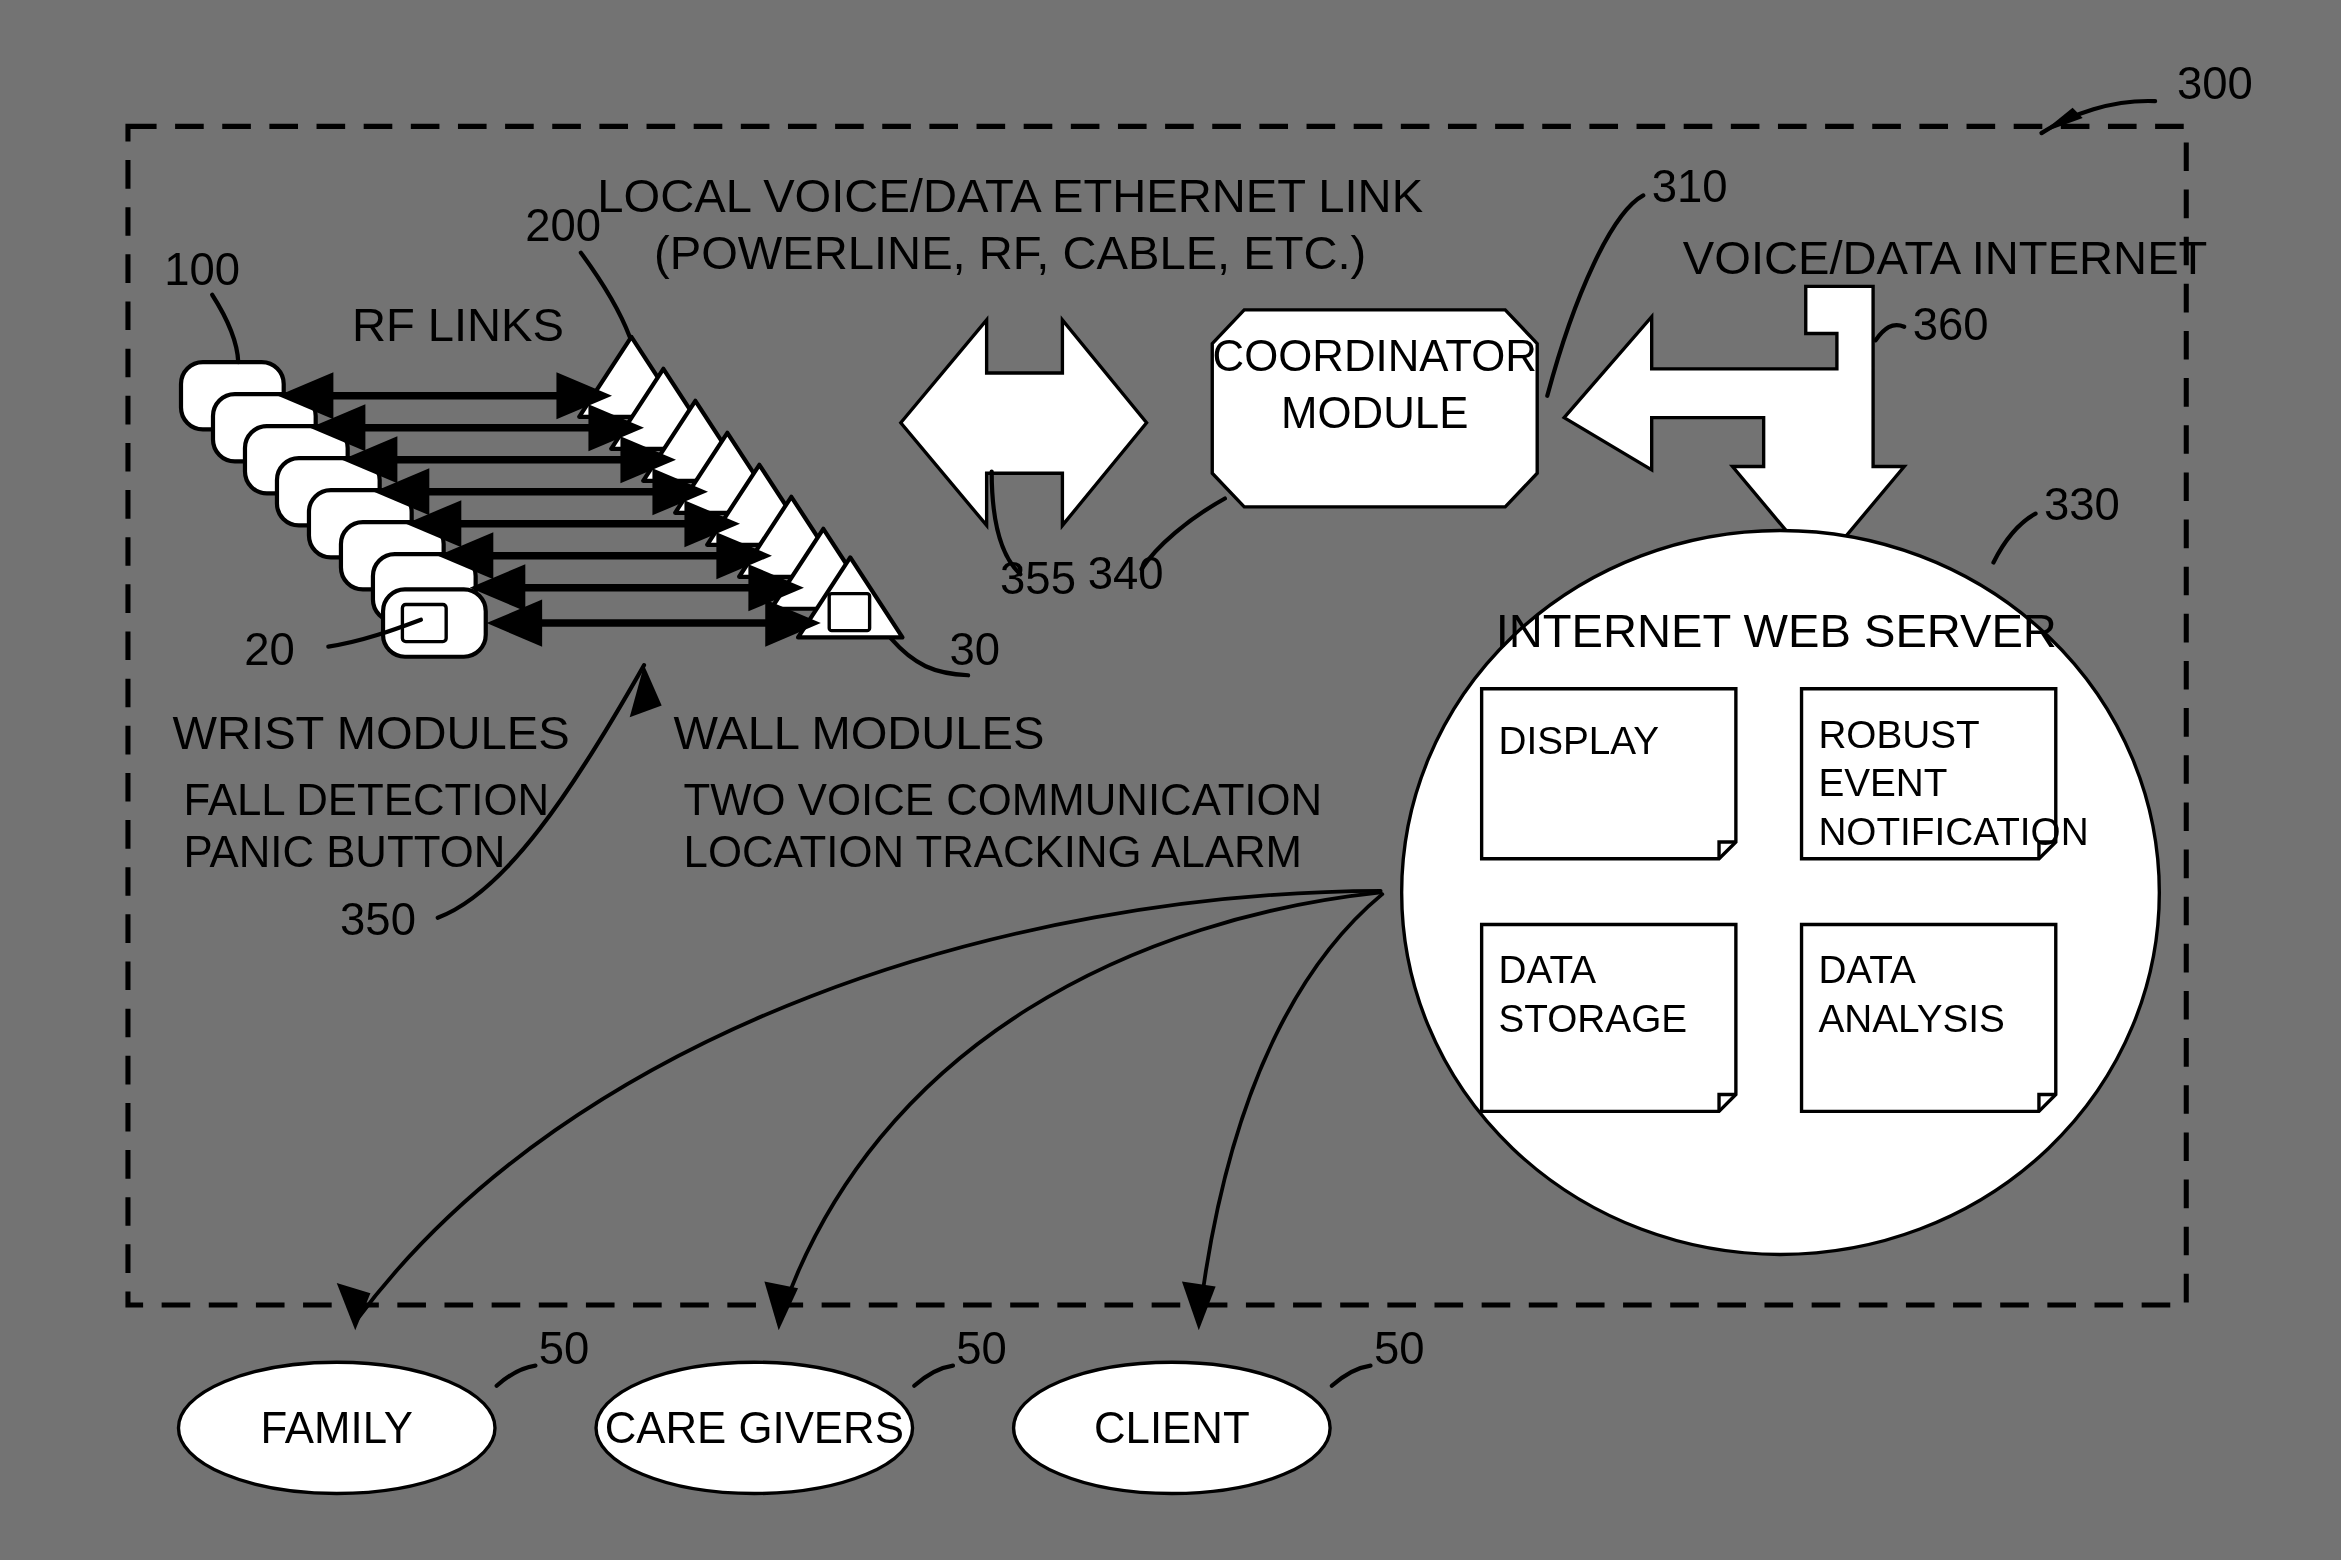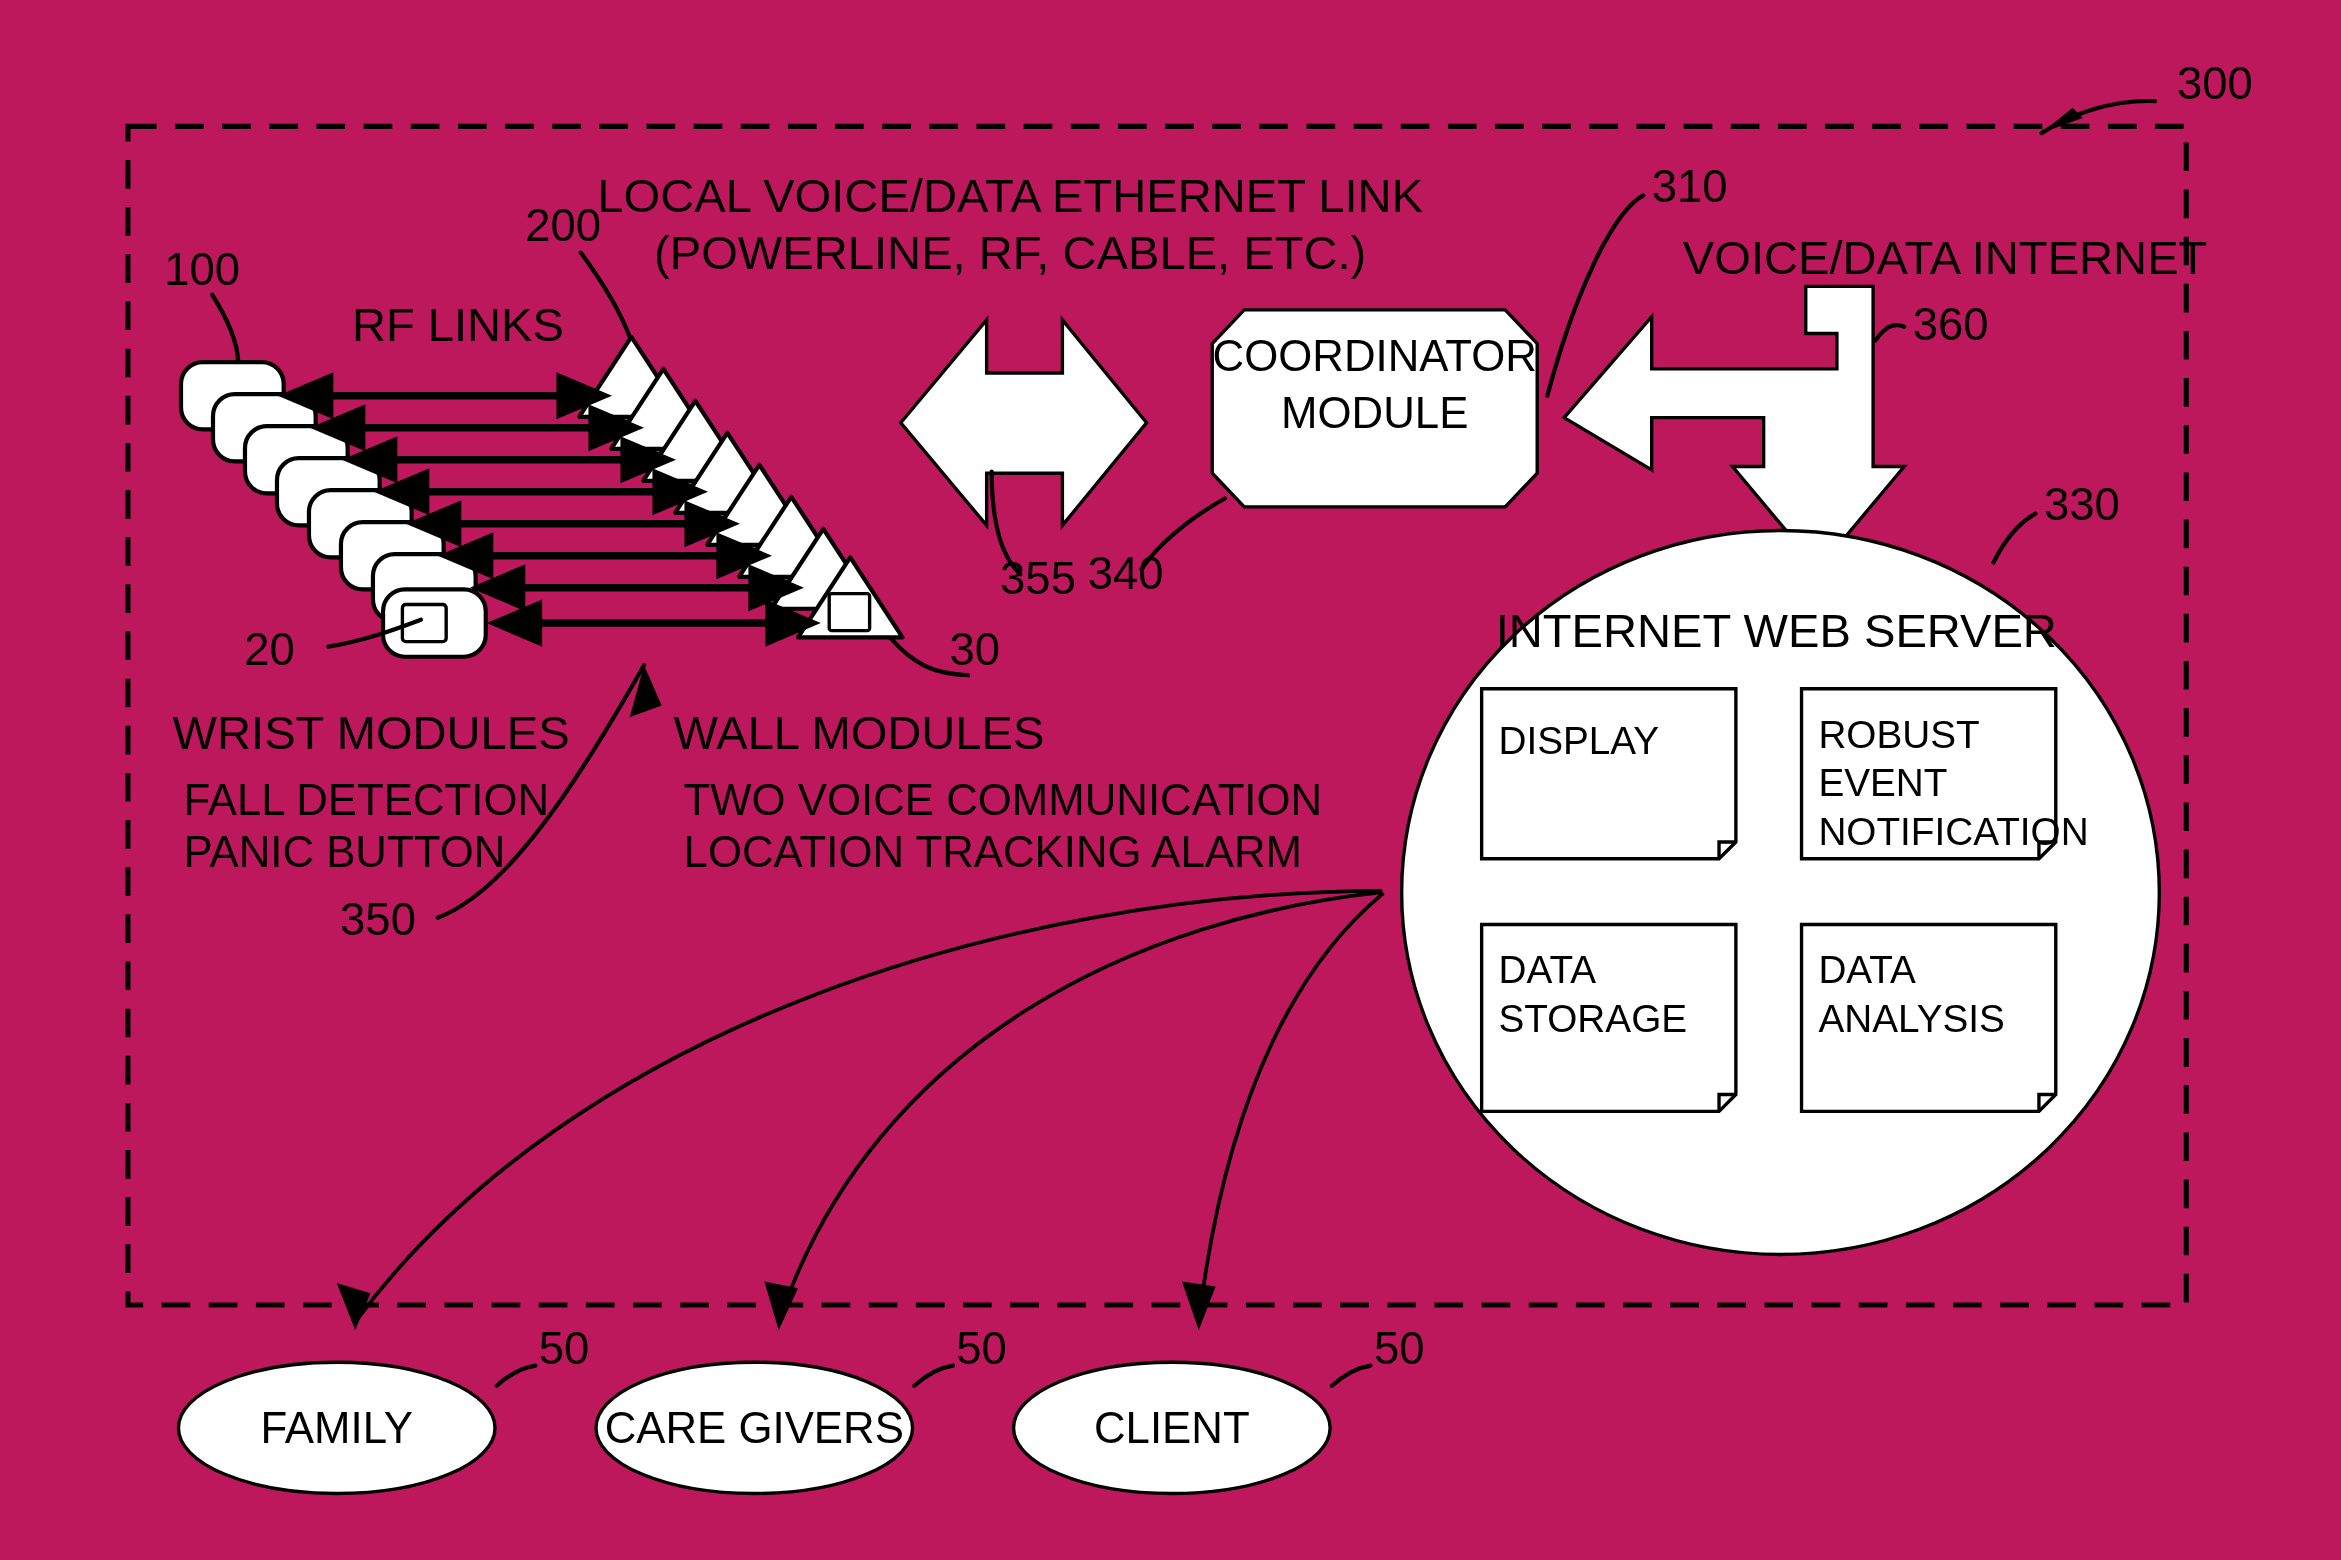--- a/index.html
+++ b/index.html
@@ -12,21 +12,21 @@
     font-family: "Liberation Sans", sans-serif;
     width: 2342px;
     height: 1561px;
     overflow: hidden;
     position: relative;
   }
   #figure-root {
     position: relative;
     width: 2342px;
     height: 1561px;
-    background: #be185d;
+    background: #737373;
   }
   svg#figure-svg {
     position: absolute;
     top: 0;
     left: 0;
     width: 2342px;
     height: 1561px;
     display: block;
   }
   .stroke {

